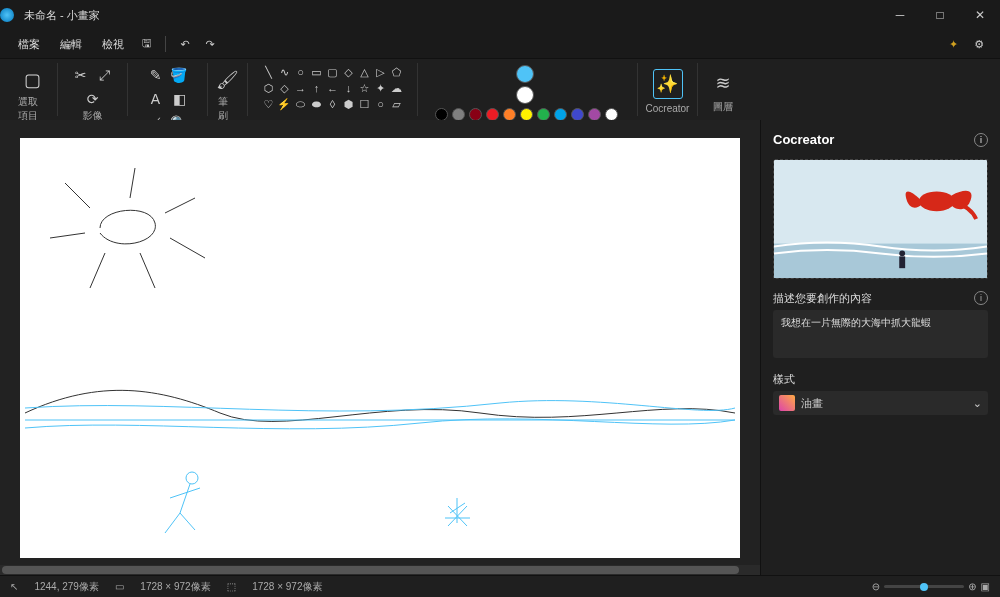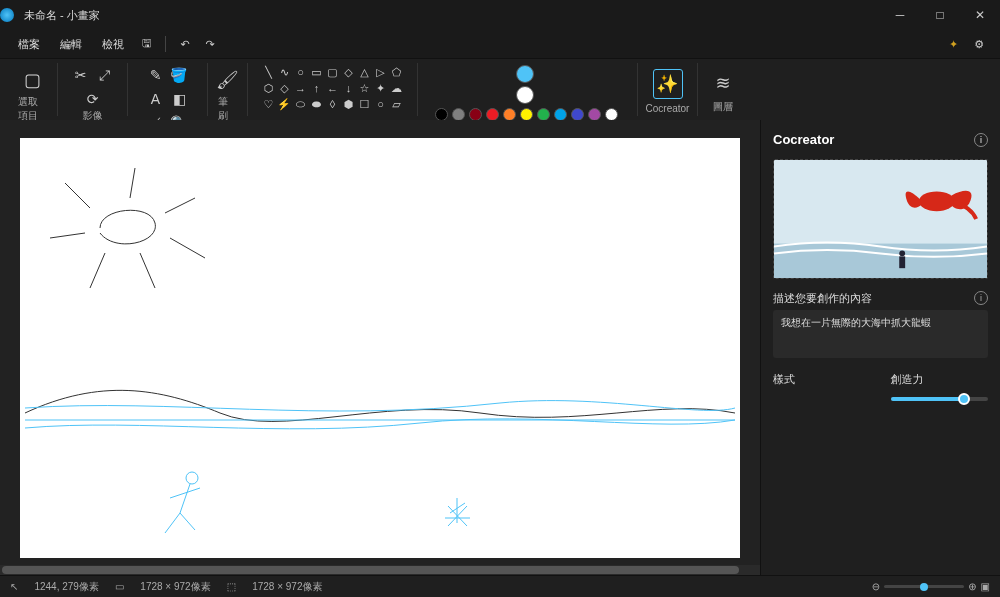--- a/index.html
+++ b/index.html
@@ -282,30 +282,24 @@
         <span>描述您要創作的內容</span>
         <span class="info-icon">i</span>
       </div>
       <textarea class="textbox" style="">我想在一片無際的大海中抓大龍蝦</textarea>
     </div>
     <div class="row">
       <div>
         <div class="field-label">
             <span>樣式</span>
           </div>
-      </div>
-      <div>
-        <div class="field-label">
-            <span>創造力</span>
-          </div>
-        <div class="slider-wrap">
-          <div class="slider">
-            <div class="fill"></div>
-              <div class="thumb"></div>
-          </div>
+        <div class="select">
+          <span class="ic"></span>
+          <span>油畫</span>
+          <span style="margin-left:auto">⌄</span>
         </div>
       </div>
     </div>
   </div>
 </div>
 
 <div class="statusbar">
   <span>↖</span>
   <span>1244, 279像素</span>
   <span>▭</span>

